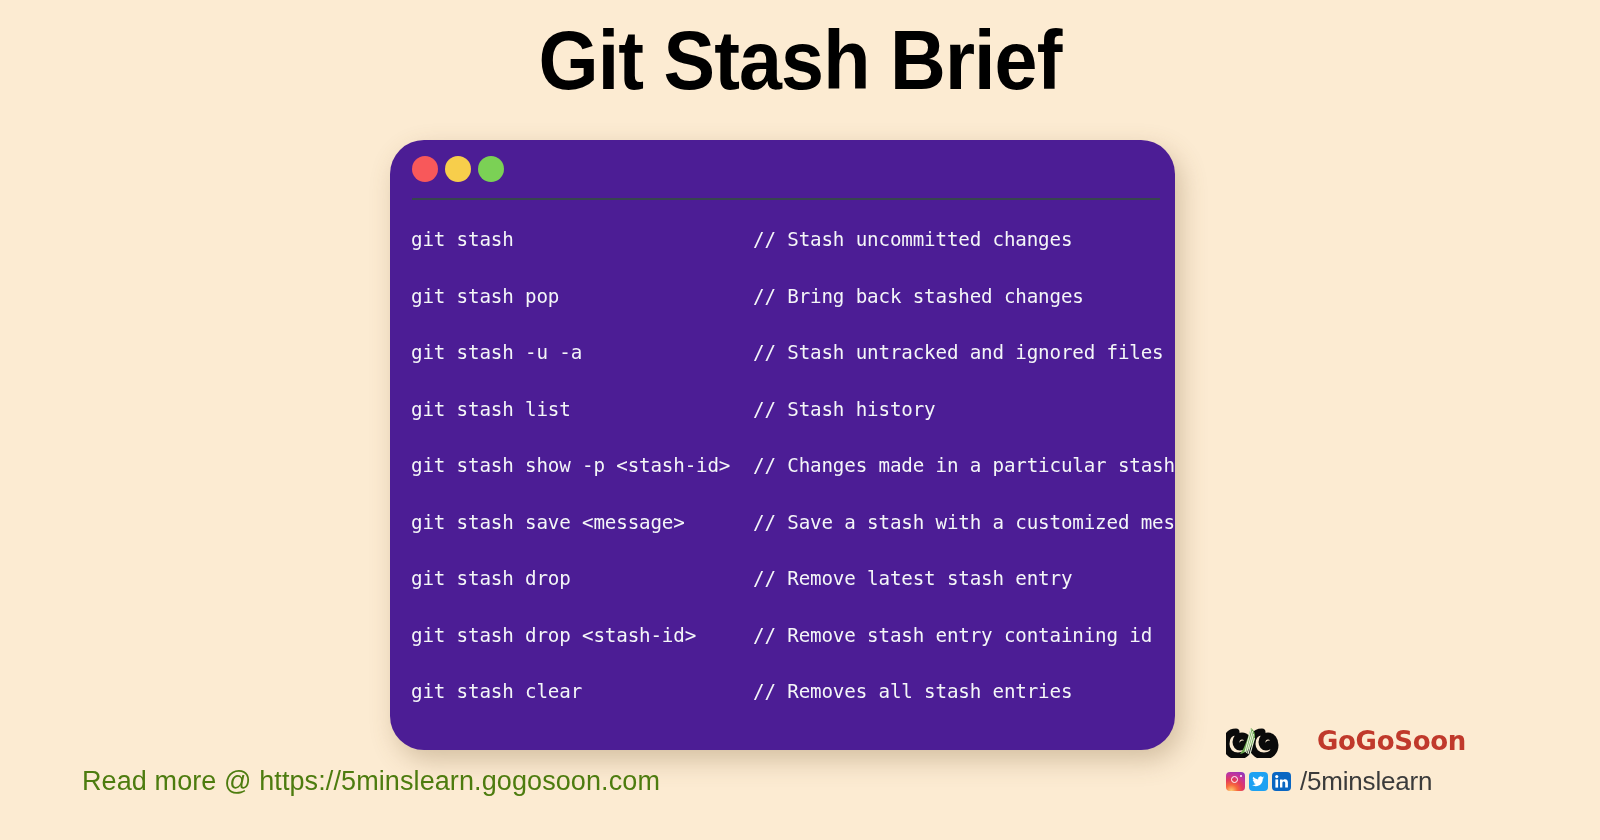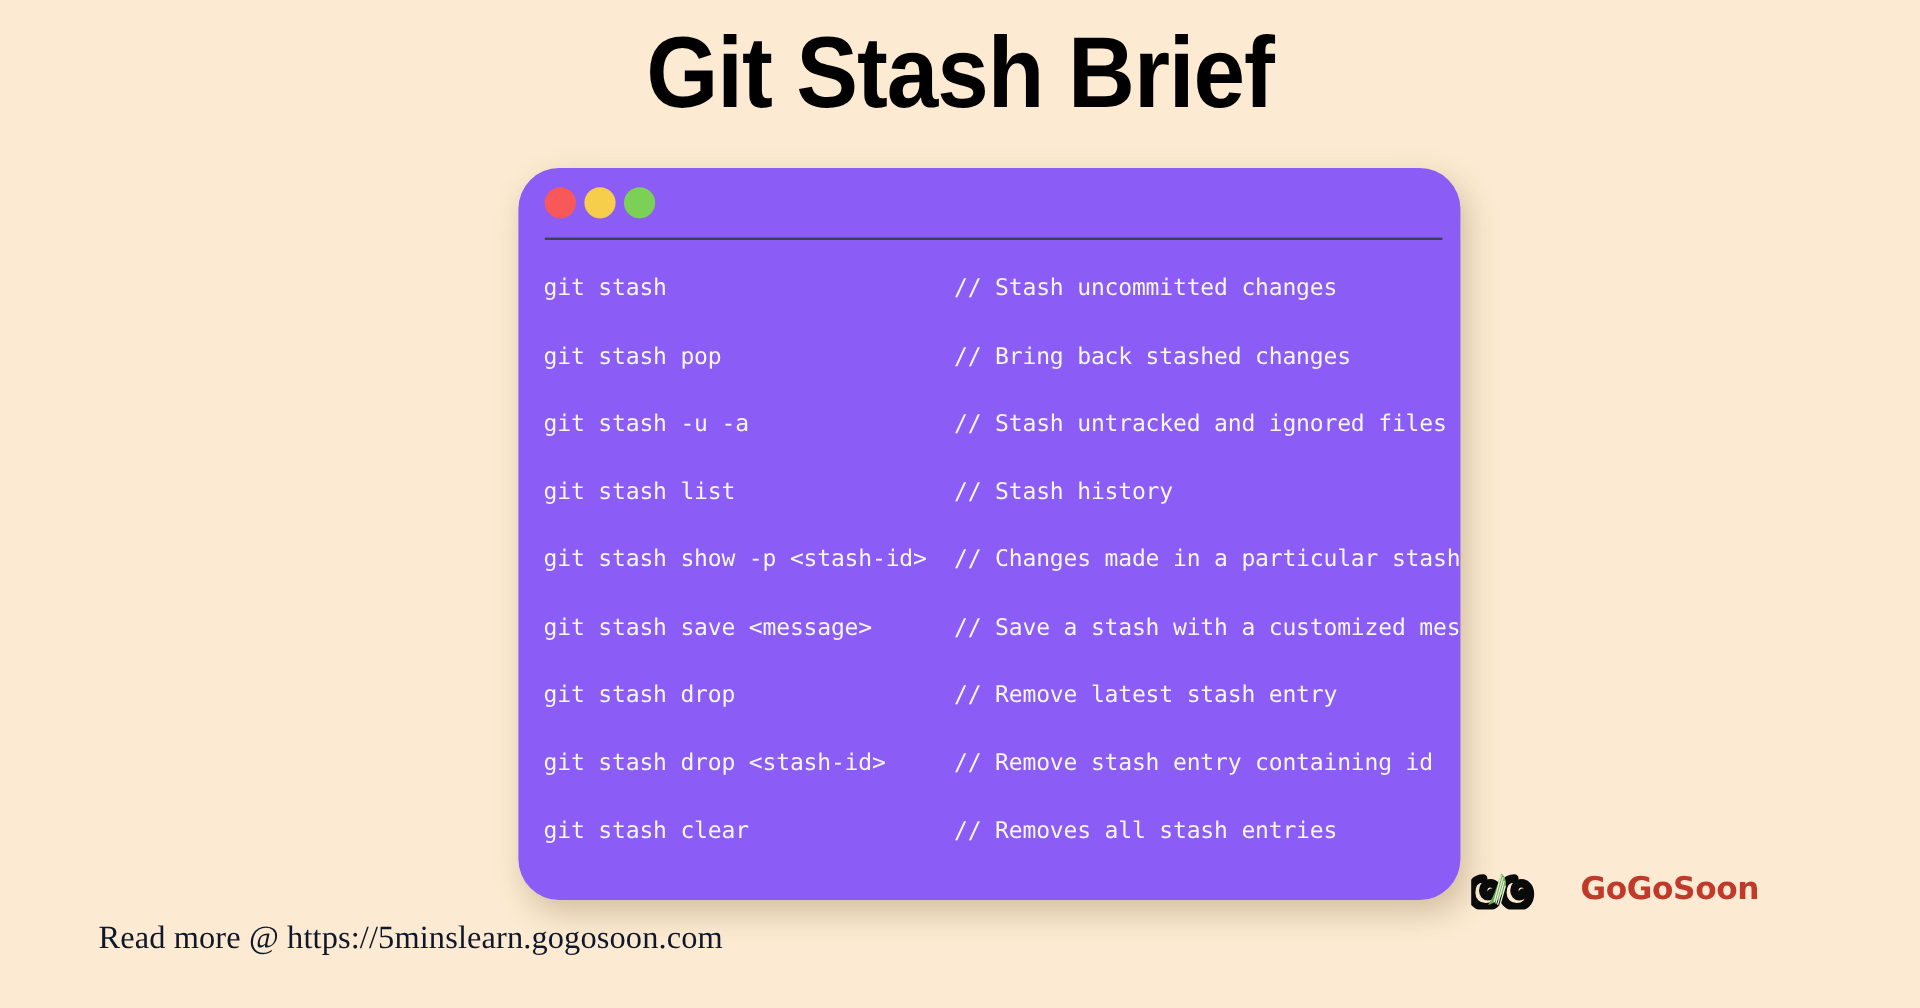--- a/index.html
+++ b/index.html
@@ -89,24 +89,23 @@
     height: 56.5px;
     white-space: pre;
   }
 
   
   .footer-note {
     position: absolute;
     left: 82px;
     top: 766px;
     font-size: 27px;
-    color: #0f172a;
+    color: #4d7c0f;
     letter-spacing: 0.1px;
     white-space: nowrap;
-    font-family: Liberation Serif, serif;
   }
 
   
   .brand {
     position: absolute;
     left: 1226px;
     top: 722px;
     width: 200px;
   }
   .brand-logo-row {
@@ -185,21 +184,21 @@
     margin-left: 5px;
     white-space: nowrap;
     letter-spacing: -0.2px;
   }
 </style>
 </head>
 <body style="background: rgb(252, 235, 210);">
 
 <div class="page-title">Git Stash Brief</div>
 
-<div class="terminal" style="background: #8b5cf6; margin-left: 42px;">
+<div class="terminal" style="background: #4c1d95;">
 
   <div class="terminal-bar">
     <span class="dot" style="background: rgb(248, 88, 90);"></span>
     <span class="dot" style="background: rgb(247, 206, 75);"></span>
     <span class="dot" style="background: rgb(123, 209, 85);"></span>
   </div>
 
   <div class="terminal-divider"></div>
 
   <div class="code-body"><div class="code-line">git stash                     // Stash uncommitted changes</div><div class="code-line">git stash pop                 // Bring back stashed changes</div><div class="code-line">git stash -u -a               // Stash untracked and ignored files</div><div class="code-line">git stash list                // Stash history</div><div class="code-line">git stash show -p &lt;stash-id&gt;  // Changes made in a particular stash</div><div class="code-line">git stash save &lt;message&gt;      // Save a stash with a customized message</div><div class="code-line">git stash drop                // Remove latest stash entry</div><div class="code-line">git stash drop &lt;stash-id&gt;     // Remove stash entry containing id</div><div class="code-line">git stash clear               // Removes all stash entries</div></div>
@@ -218,13 +217,35 @@
         <path d="M36 8 C28 8 26 15 26 20 C26 27 31 32 38 32 C45 32 49 27 49 21
                  C49 16 46 12 42 12 C38 12 36 15 36 18 C36 21 38 23 40 23
                  C42 23 43 22 43 20" fill="none" stroke="#0a0a0a" stroke-width="7" stroke-linecap="round"></path>
         <path d="M25 4 C22 12 20 22 14 30 C20 29 25 24 28 17 C30 12 29 7 25 4 Z" fill="#6aa84f"></path>
         <path d="M25 5 L19 28 M26.5 7 L20.5 29 M27.5 10 L22 30 M28.5 14 L24 30" stroke="#e8f0d8" stroke-width="1.1" fill="none"></path>
       </svg>
     </span>
     <span class="brand-name" style="color: rgb(192, 57, 43);">GoGoSoon</span>
   </div>
 
+  <div class="brand-social-row">
+    <span class="social-icon ig"></span>
+    <span class="social-icon tw">
+      <svg class="social-glyph" width="19" height="19" viewBox="0 0 19 19" aria-hidden="true">
+        <path d="M15.2 5.6c-.4.2-.9.35-1.4.4.5-.3.9-.8 1.05-1.4-.47.28-1 .48-1.55.6
+                 a2.45 2.45 0 0 0-4.17 2.23A6.95 6.95 0 0 1 4.1 4.86a2.45 2.45 0 0 0 .76 3.27
+                 c-.4-.01-.78-.12-1.11-.3v.03c0 1.19.84 2.18 1.96 2.4
+                 -.35.1-.72.12-1.1.04a2.45 2.45 0 0 0 2.29 1.7
+                 A4.92 4.92 0 0 1 3 13.04a6.93 6.93 0 0 0 3.76 1.1
+                 c4.51 0 6.98-3.74 6.98-6.98v-.32c.48-.35.9-.78 1.23-1.27z" fill="#ffffff"></path>
+      </svg>
+    </span>
+    <span class="social-icon li">
+      <svg class="social-glyph" width="19" height="19" viewBox="0 0 19 19" aria-hidden="true">
+        <rect x="3.4" y="7.4" width="2.7" height="8.2" fill="#ffffff"></rect>
+        <circle cx="4.75" cy="4.6" r="1.6" fill="#ffffff"></circle>
+        <path d="M8 7.4h2.6v1.2c.4-.75 1.3-1.4 2.5-1.4 2.1 0 2.8 1.3 2.8 3.4v4.9h-2.7v-4.3
+                 c0-1.1-.4-1.8-1.35-1.8-.8 0-1.2.55-1.4 1.1-.07.2-.08.47-.08.74v4.26H8z" fill="#ffffff"></path>
+      </svg>
+    </span>
+    <span class="brand-handle">/5minslearn</span>
+  </div>
 </div>
 
 </body></html>

